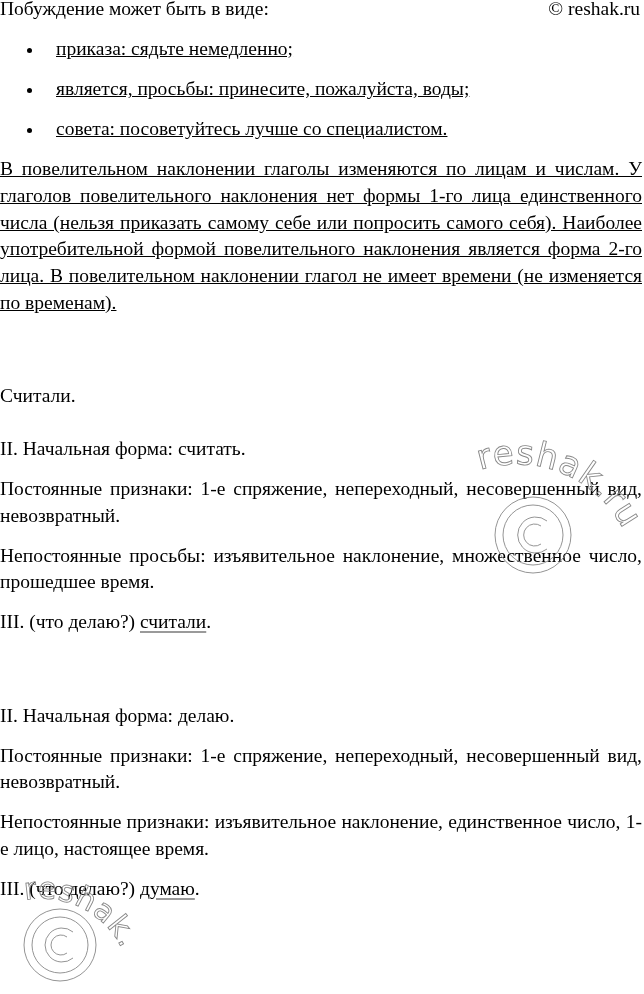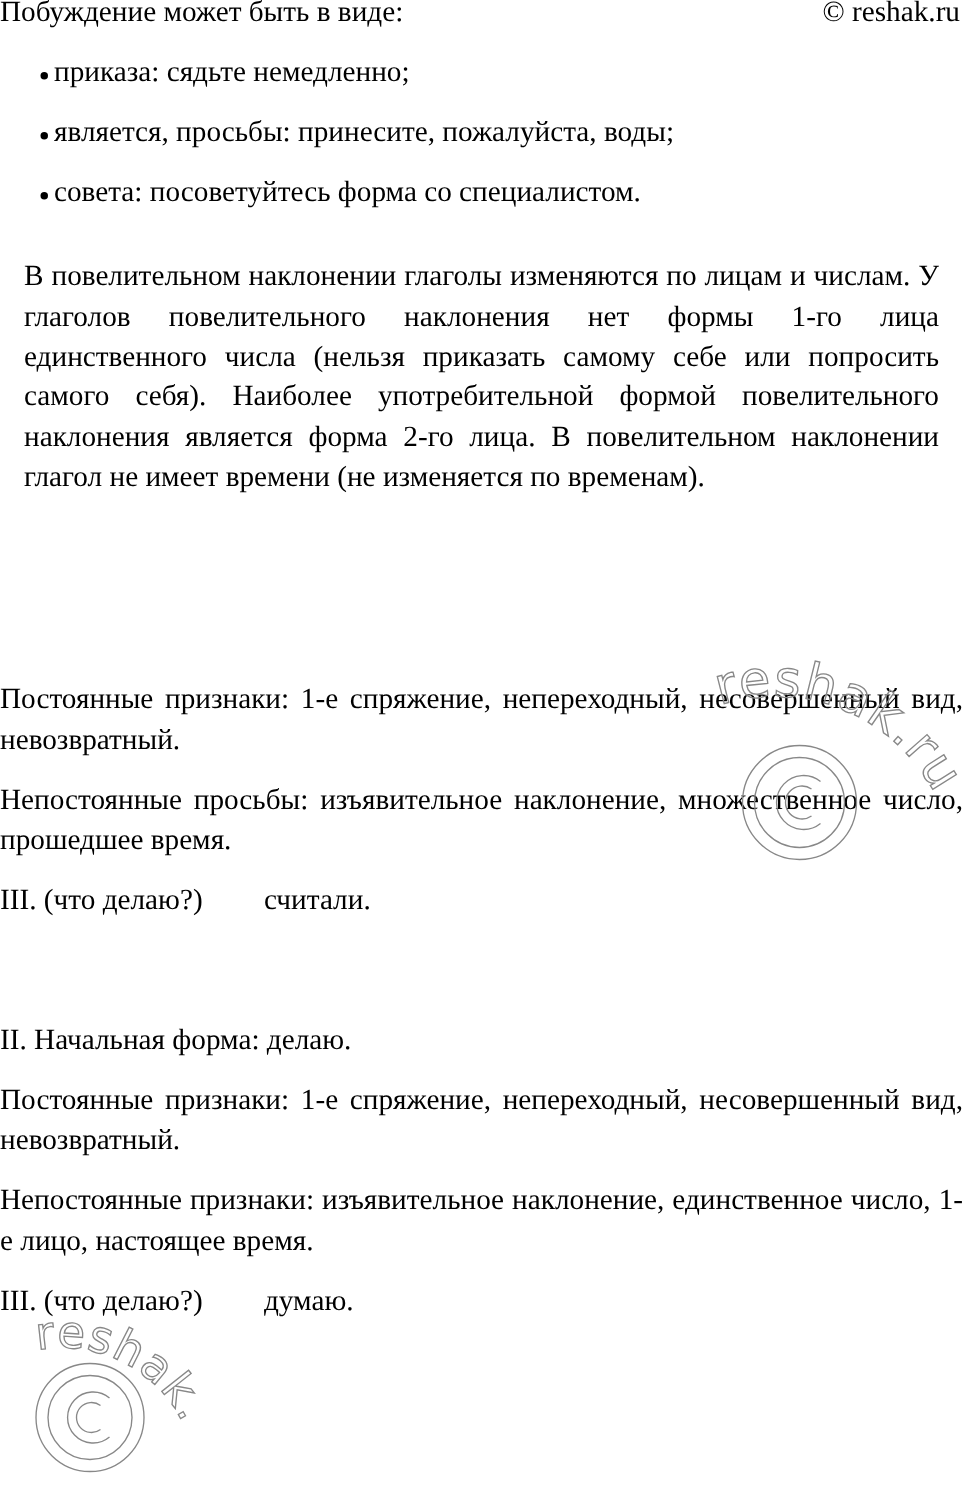--- a/index.html
+++ b/index.html
@@ -36,51 +36,53 @@
       top: 0;
       line-height: 26.7px;
     }
     ul.bullets {
       list-style: none;
       margin: 0;
       padding: 0;
     }
     ul.bullets li {
       position: relative;
-      padding-left: 36px;
+      padding-left: 56px;
       line-height: 26.7px;
       margin-top: 13.3px;
+      text-decoration: underline;
     }
     ul.bullets li .dot {
       position: absolute;
       left: 27px;
       top: 12px;
       width: 5px;
       height: 5px;
       border-radius: 50%;
       background: #000;
     }
     p.just {
-      margin: 16px;
+      margin: 0;
       line-height: 26.7px;
       text-align: justify;
       text-align-last: left;
+      text-decoration: underline;
     }
     p.para {
       margin: 0;
       line-height: 26.7px;
       text-align: justify;
       text-align-last: left;
     }
     .gap-sm { height: 13.3px; }
     .underlined {
+      text-decoration: underline;
       text-decoration-color: #9a9a9a;
       text-decoration-thickness: 2px;
       text-underline-offset: 3px;
-      margin-left: 36px;
     }
     .watermark {
       position: absolute;
       pointer-events: none;
     }
     .watermark svg text {
       font-family: "DejaVu Sans", sans-serif;
       fill: none;
       stroke: #888888;
       stroke-width: 0.9;
@@ -100,32 +102,34 @@
     <li>
       <span class="dot"></span>
       <span>приказа: сядьте немедленно;</span>
     </li>
     <li>
       <span class="dot"></span>
       <span>является, просьбы: принесите, пожалуйста, воды;</span>
     </li>
     <li>
       <span class="dot"></span>
-      <span>совета: посоветуйтесь форма со специалистом.</span>
+      <span>совета: посоветуйтесь лучше со специалистом.</span>
     </li>
   </ul>
 
   <div class="gap-sm"></div>
   <p class="just">В повелительном наклонении глаголы изменяются по лицам и числам. У глаголов повелительного наклонения нет формы 1-го лица единственного числа (нельзя приказать самому себе или попросить самого себя). Наиболее употребительной формой повелительного наклонения является форма 2-го лица. В повелительном наклонении глагол не имеет времени (не изменяется по временам).</p>
 
   <div style="height:66px"></div>
 
   <div>
+    <div class="line">Считали.</div>
     <div class="gap-sm"></div>
     <div class="gap-sm"></div>
+    <div class="line">II. Начальная форма: считать.</div>
     <div class="gap-sm"></div>
     <p class="para">Постоянные признаки: 1-е спряжение, непереходный, несовершенный вид, невозвратный.</p>
     <div class="gap-sm"></div>
     <p class="para">Непостоянные просьбы: изъявительное наклонение, множественное число, прошедшее время.</p>
     <div class="gap-sm"></div>
     <div class="line">
       <span>III. (что делаю?) </span><span class="underlined">считали</span><span>.</span>
     </div>
   </div>
 

